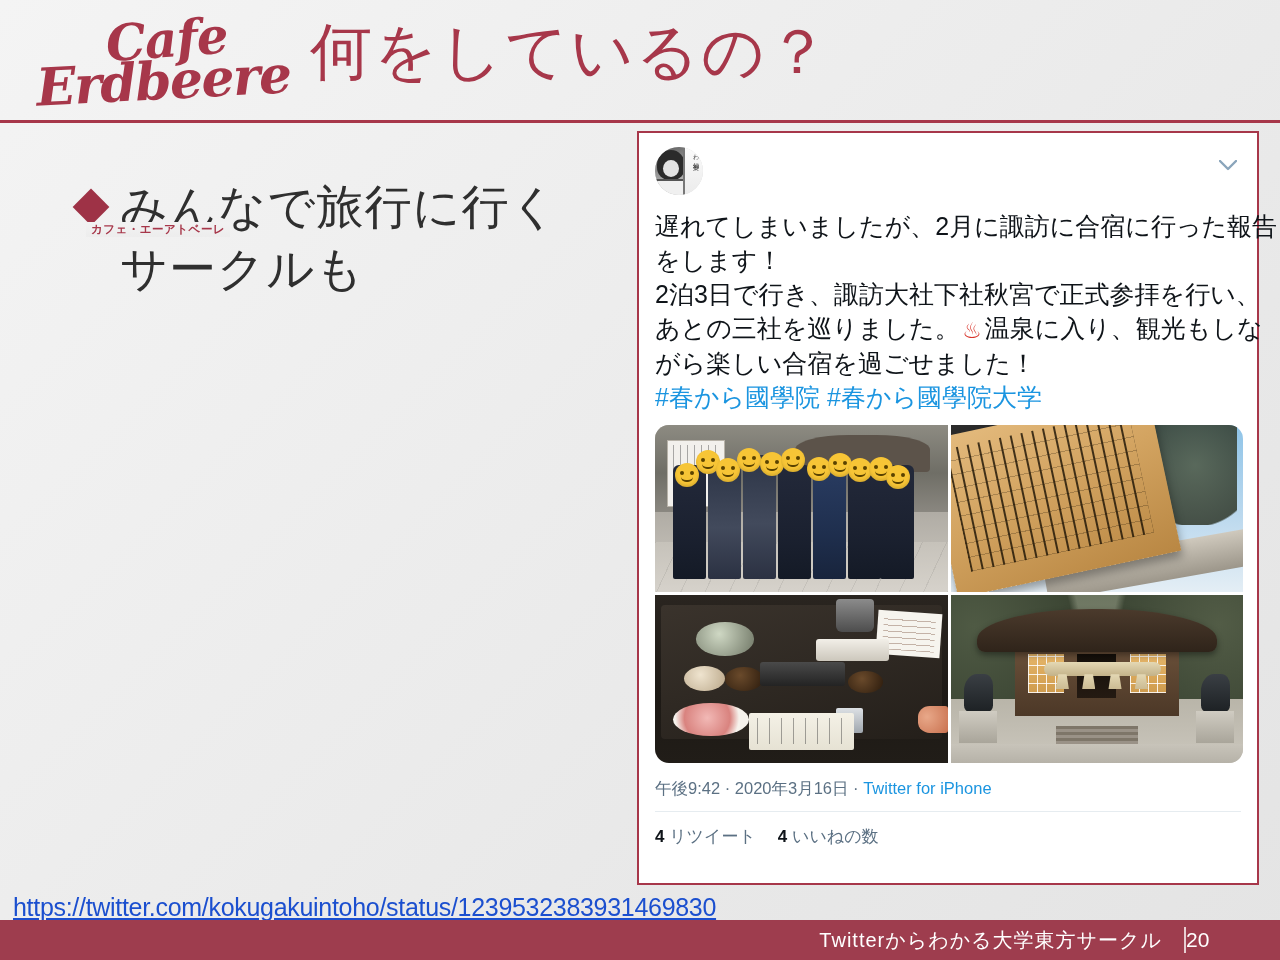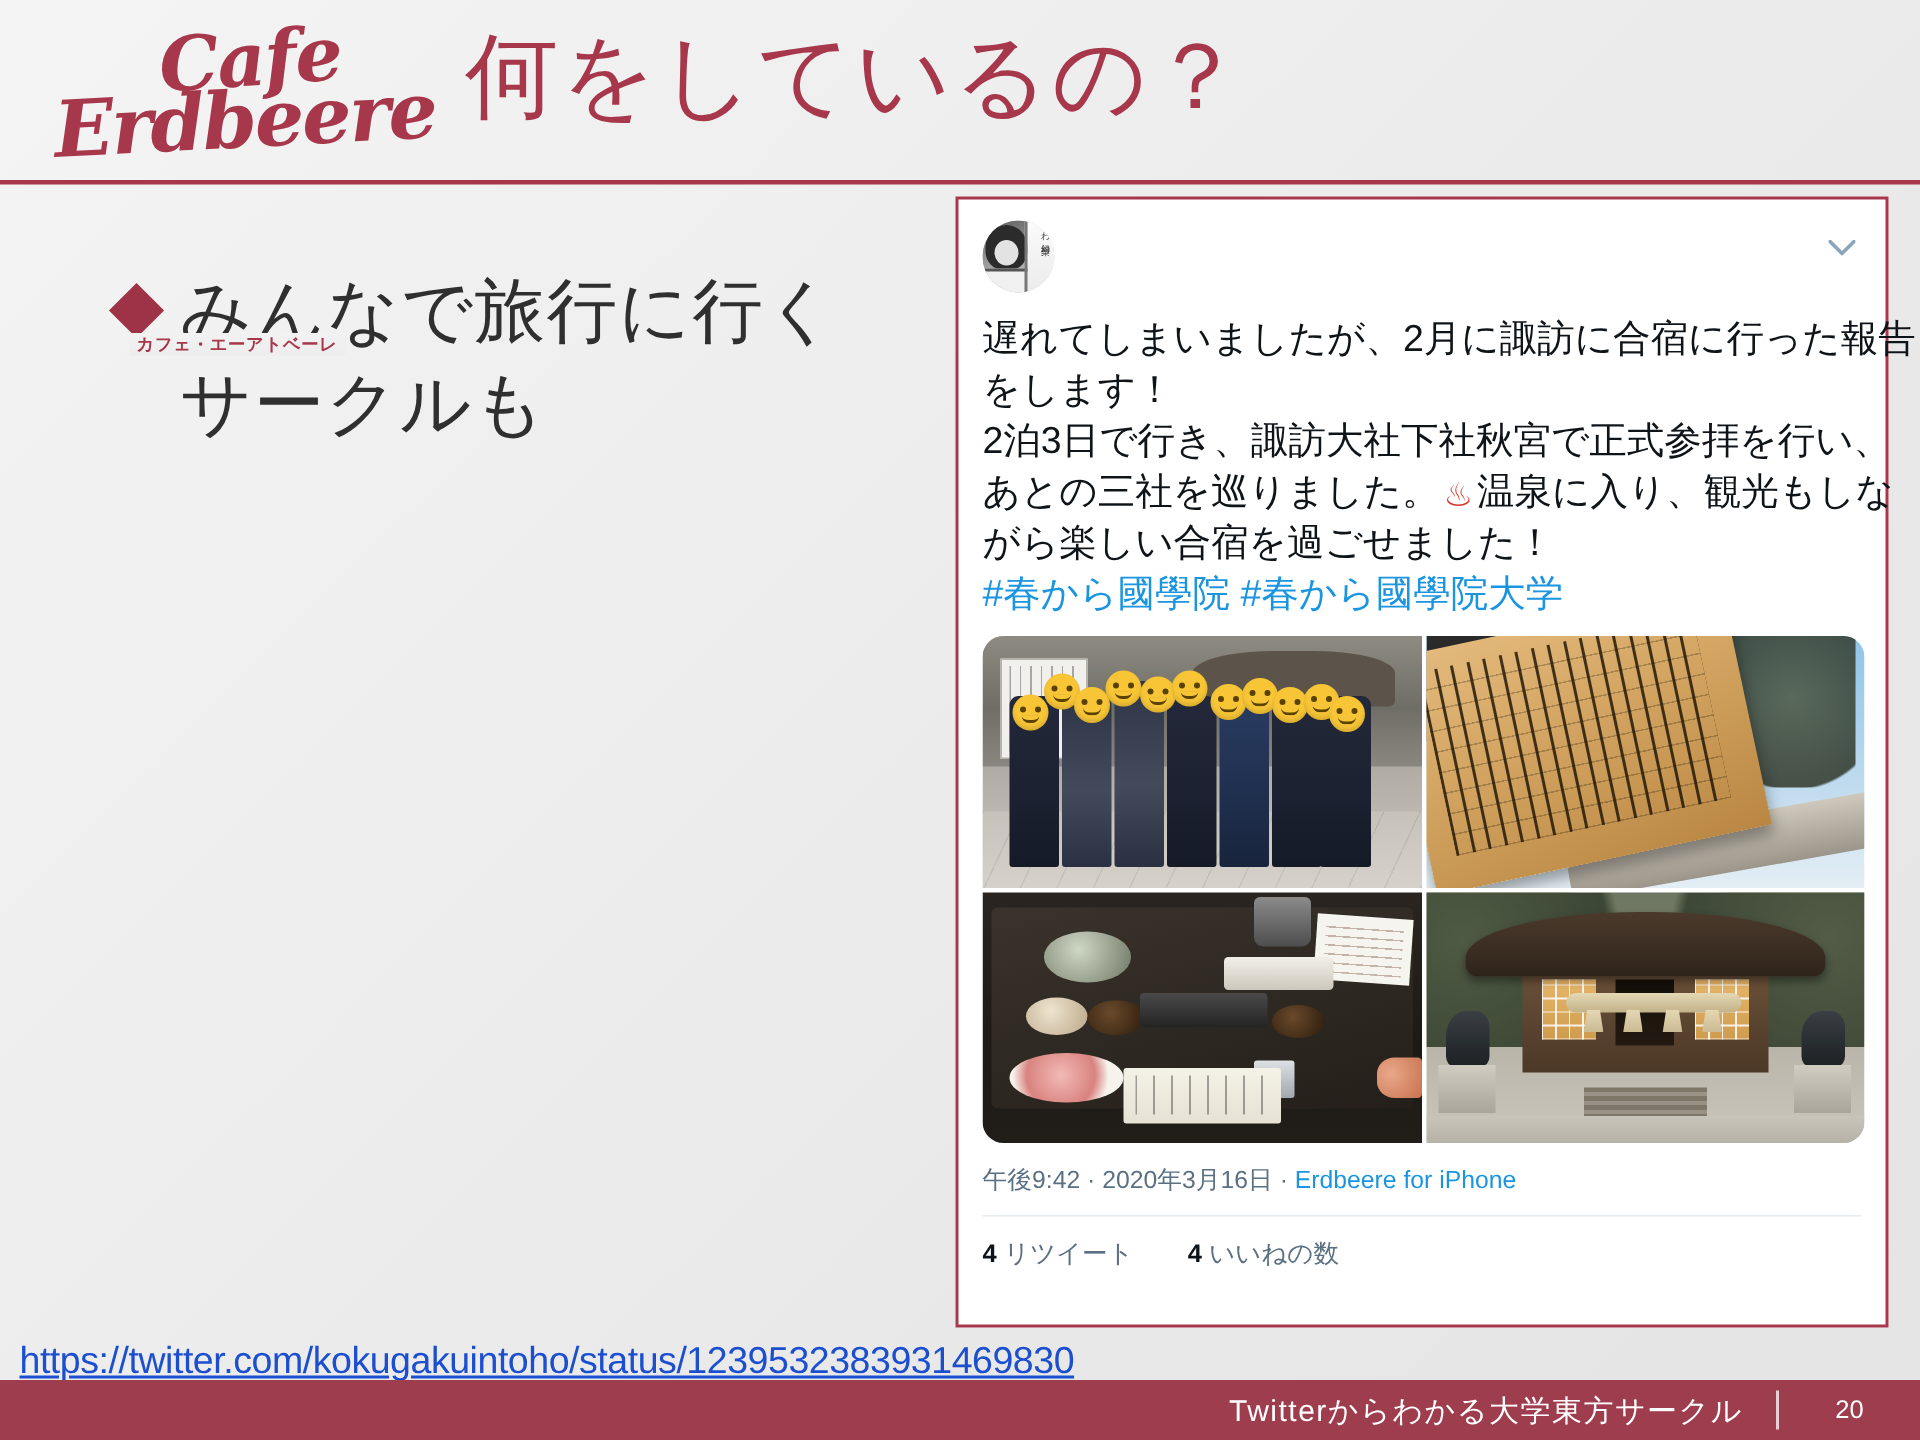--- a/index.html
+++ b/index.html
@@ -497,21 +497,21 @@
     margin-top: 11px;
     height: 1px;
     background: #e6ecf0;
     width: 100%;
   }
   .tweet-stats {
     margin-top: 13px;
     font-size: 17px;
     color: #5b7083;
     display: flex;
-    gap: 36px;
+    gap: 22px;
   }
   .tweet-stats b { color: #0f1419; font-weight: 700; }
 
   
   .url-link {
     position: absolute;
     left: 13px;
     top: 893px;
     font-size: 25px;
     color: #1b4fcf;
@@ -538,23 +538,22 @@
     letter-spacing: 1px;
     padding-right: 22px;
   }
   .footer-sep {
     width: 2px;
     height: 26px;
     background: rgba(255,255,255,.75);
   }
   .footer-page {
     color: #ffffff;
-    font-size: 17px;
+    font-size: 21px;
     width: 94px;
-    text-align: center;
   }
 </style>
 </head>
 <body>
 
 <div class="slide">
 
   <div class="header">
     <div class="logo">
       <span class="logo-cafe">Cafe</span>
@@ -699,21 +698,21 @@
         </div>
         <div class="komainu r">
           <div class="beast"></div>
             <div class="base"></div>
         </div>
         <div class="plaza"></div>
       </div>
     </div>
 
     <div class="tweet-meta">
-      <span>午後9:42 · 2020年3月16日 · </span><span class="src">Erdbeere for iPhone</span>
+      <span>午後9:42 · 2020年3月16日 · </span><span class="src">Twitter for iPhone</span>
     </div>
 
     <div class="meta-divider"></div>
 
     <div class="tweet-stats">
       <span><b>4</b> <span>リツイート</span></span>
       <span><b>4</b> <span>いいねの数</span></span>
     </div>
   </div>
 

